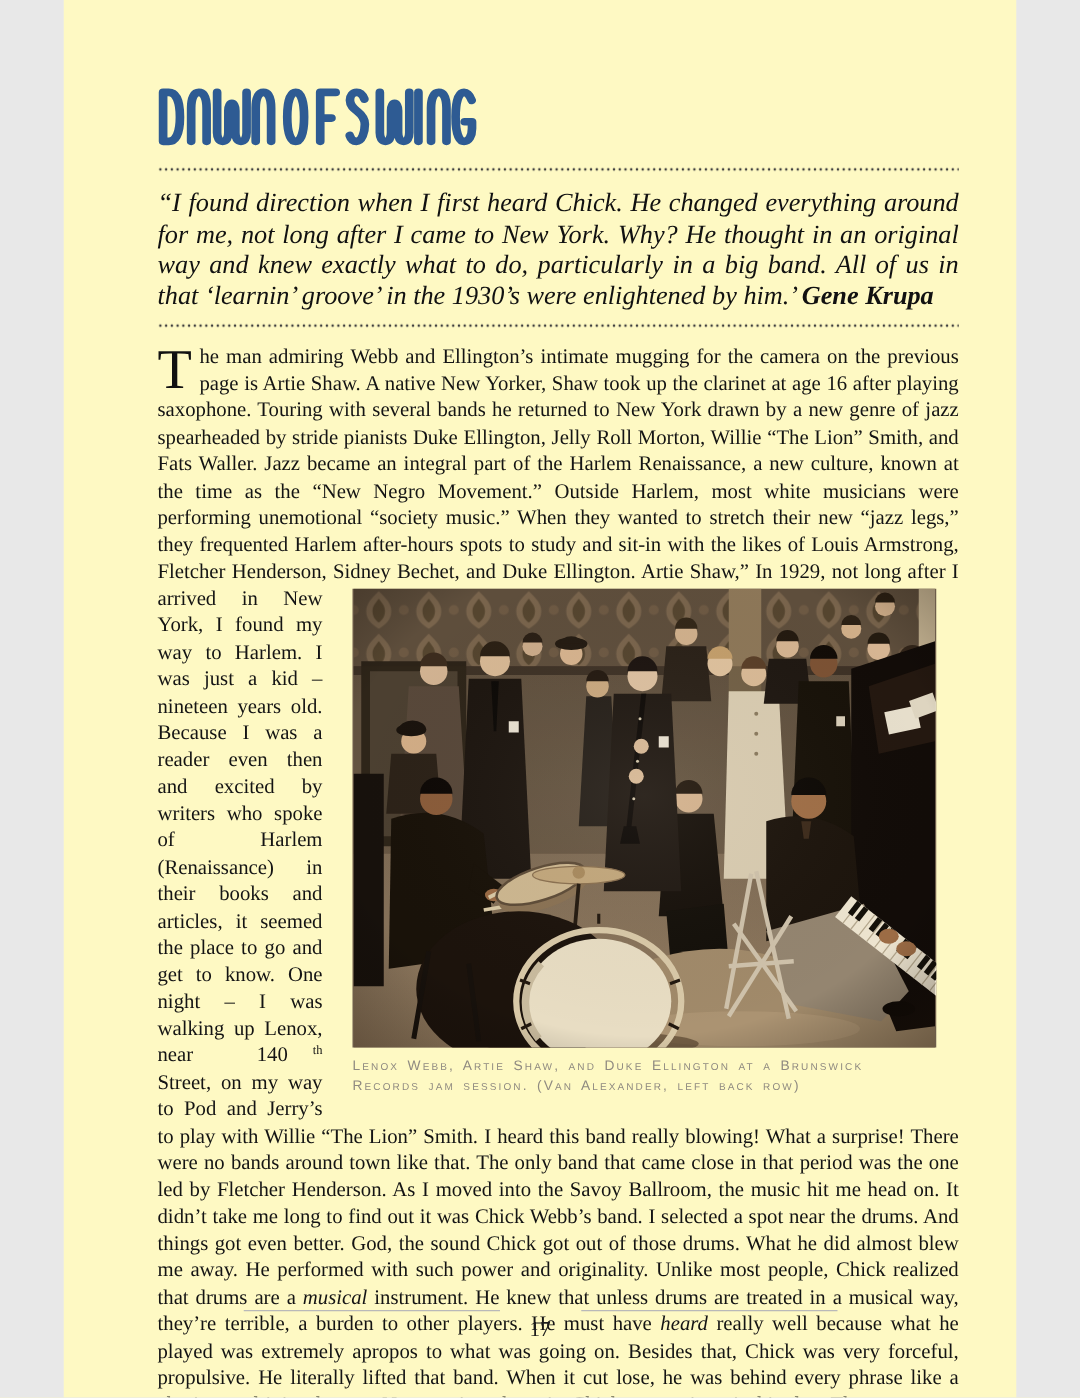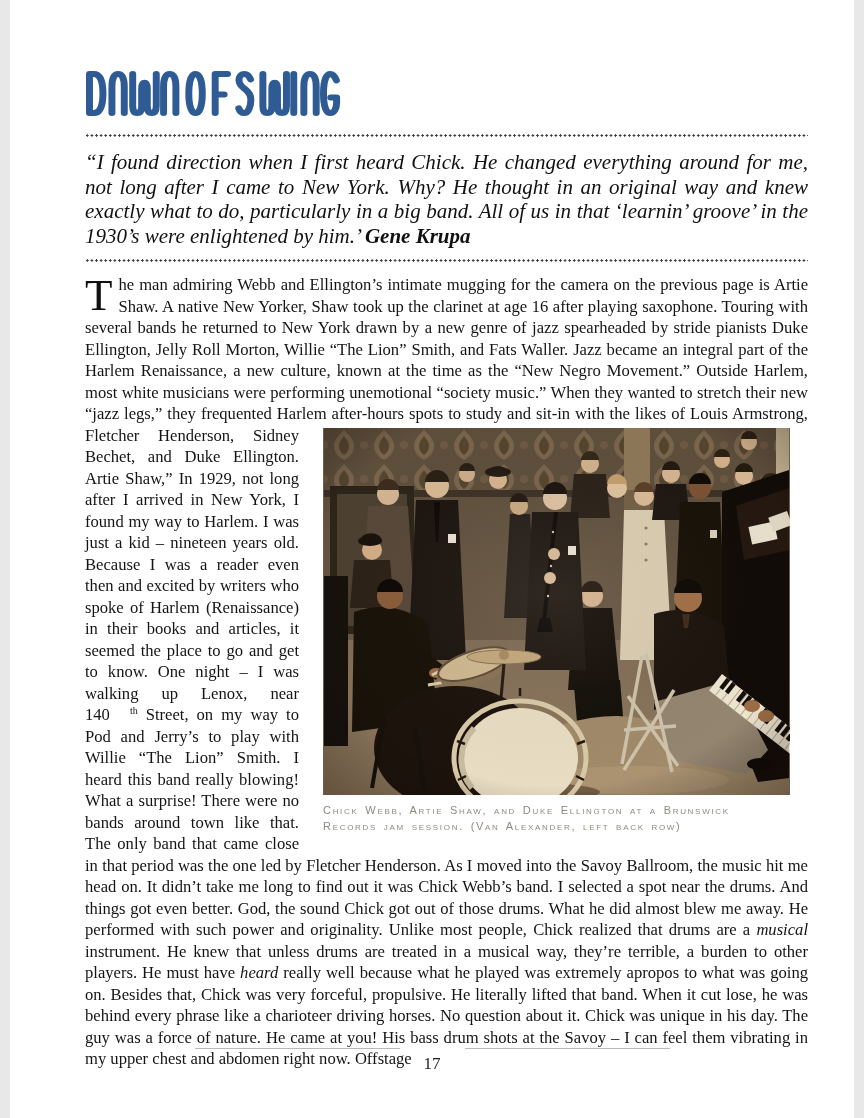--- a/index.html
+++ b/index.html
@@ -1,16 +1,16 @@
 <!DOCTYPE html>
 <html><head>
 <meta charset="utf-8">
 <style>
   html,body{margin:0;padding:0;background:#e8e8e8;}
-  .page{position:relative;width:844px;height:1118px;background:#ffffff;margin:0 auto;
+  .page{position:relative;width:762px;height:1118px;background:#fef9c3;margin:0 auto;
         font-family:"Liberation Serif", serif;color:#141414;overflow:hidden;}
   .content{padding:70px 46px 0 75px;}
   .title-wrap{height:48px;}
   .title-wrap svg{display:block;}
   .dotted-rule{height:3px;margin-top:16px;
         background-image:radial-gradient(circle,#3d3d3d 1px,rgba(0,0,0,0) 1.25px);
         background-size:4.6px 3px;background-position:0 50%;background-repeat:repeat-x;}
   .dotted-rule.second{margin-top:11px;}
   .quote{font-style:italic;font-size:21px;line-height:24.6px;text-align:justify;
         margin:13px 0 0 0;color:#111;}
@@ -228,21 +228,21 @@
         <ellipse cx="132" cy="320" rx="82" ry="62" fill="#1c130c"></ellipse>
         <ellipse cx="196" cy="330" rx="66" ry="57" fill="none" stroke="#d9c9a8" stroke-width="5"></ellipse>
         <ellipse cx="196" cy="330" rx="58" ry="50" fill="#e8ddc3"></ellipse>
         <path d="M150 300 a58 50 0 0 0 -2 60" stroke="#c9bb9e" stroke-width="6" fill="none"></path>
         <path d="M196 268 l0 -8 M253 316 l8 -3 M252 348 l8 4 M141 316 l-8 -3 M142 348 l-8 4" stroke="#22180f" stroke-width="2.5"></path>
         <path d="M60 290 L48 360 M92 300 L100 362" stroke="#17110c" stroke-width="4"></path>
       </g>
       <rect width="465" height="367" fill="url(#vig)"></rect>
     </svg>
           </span>
-          <span class="caption" style="display:block">Chick Webb, Artie Shaw, and Duke Ellington at a Brunswick Records jam session. (Van Alexander, left back row)</span>
+          <span class="caption" style="display:block">Lenox Webb, Artie Shaw, and Duke Ellington at a Brunswick Records jam session. (Van Alexander, left back row)</span>
         </span><span>Bechet, and Duke Ellington. Artie Shaw,” In 1929, not long after I arrived in New York, I found my way to Harlem. I was just a kid – nineteen years old. Because I was a reader even then and excited by writers who spoke of Harlem (Renaissance) in their books and articles, it seemed the place to go and get to know. One night – I was walking up Lenox, near 140</span><sup>th</sup><span> Street, on my way to Pod and Jerry’s to play with Willie “The Lion” Smith. I heard this band really blowing! What a surprise! There were no bands around town like that. The only band that came close in that period was the one led by Fletcher Henderson. As I moved into the Savoy Ballroom, the music hit me head on. It didn’t take me long to find out it was Chick Webb’s band. I selected a spot near the drums. And things got even better. God, the sound Chick got out of those drums. What he did almost blew me away. He performed with such power and originality. Unlike most people, Chick realized that drums are a </span><i>musical</i><span> instrument. He knew that unless drums are treated in a musical way, they’re terrible, a burden to other players. He must have </span><i>heard</i><span> really well because what he played was extremely apropos to what was going on. Besides that, Chick was very forceful, propulsive. He literally lifted that band. When it cut lose, he was behind every phrase like a charioteer driving horses. No question about it. Chick was unique in his day. The guy was a force of nature. He came at you! His bass drum shots at the Savoy – I can feel them vibrating in my upper chest and abdomen right now. Offstage</span></p>
   </div>
 
   <div class="footer">
     <div class="line"></div>
     <div class="num">17</div>
     <div class="line"></div>
   </div>
 </div>
 

